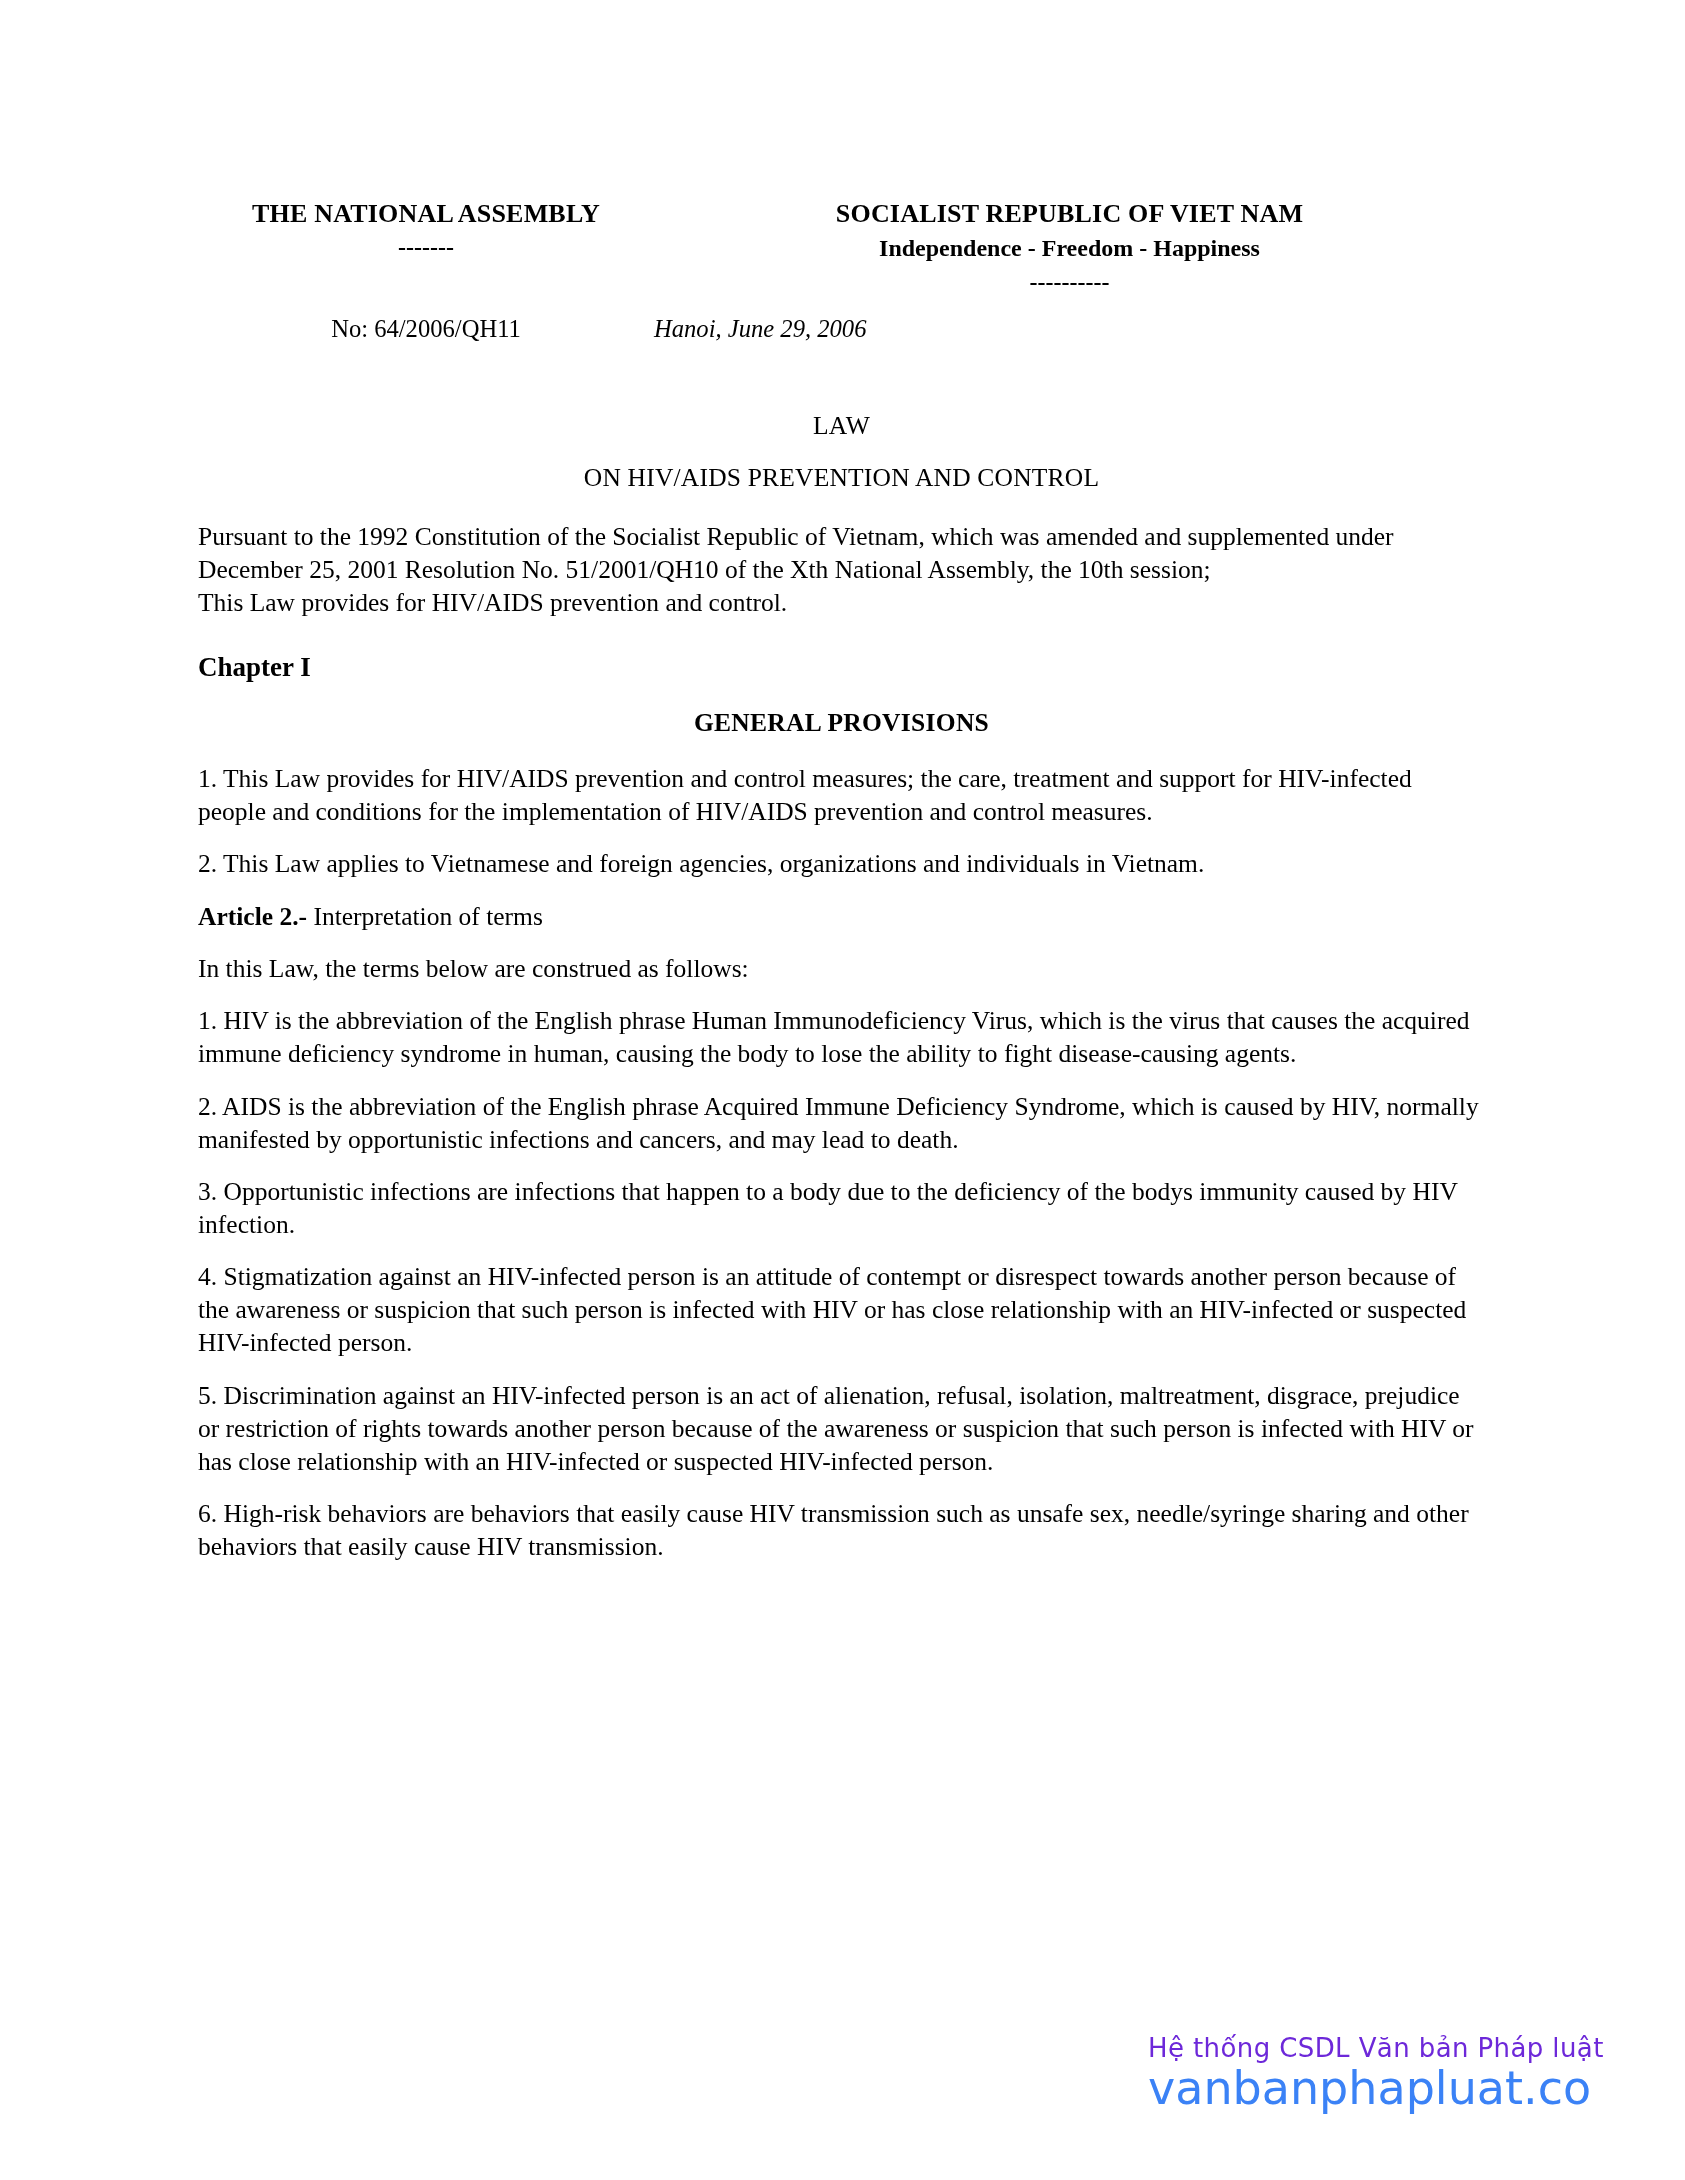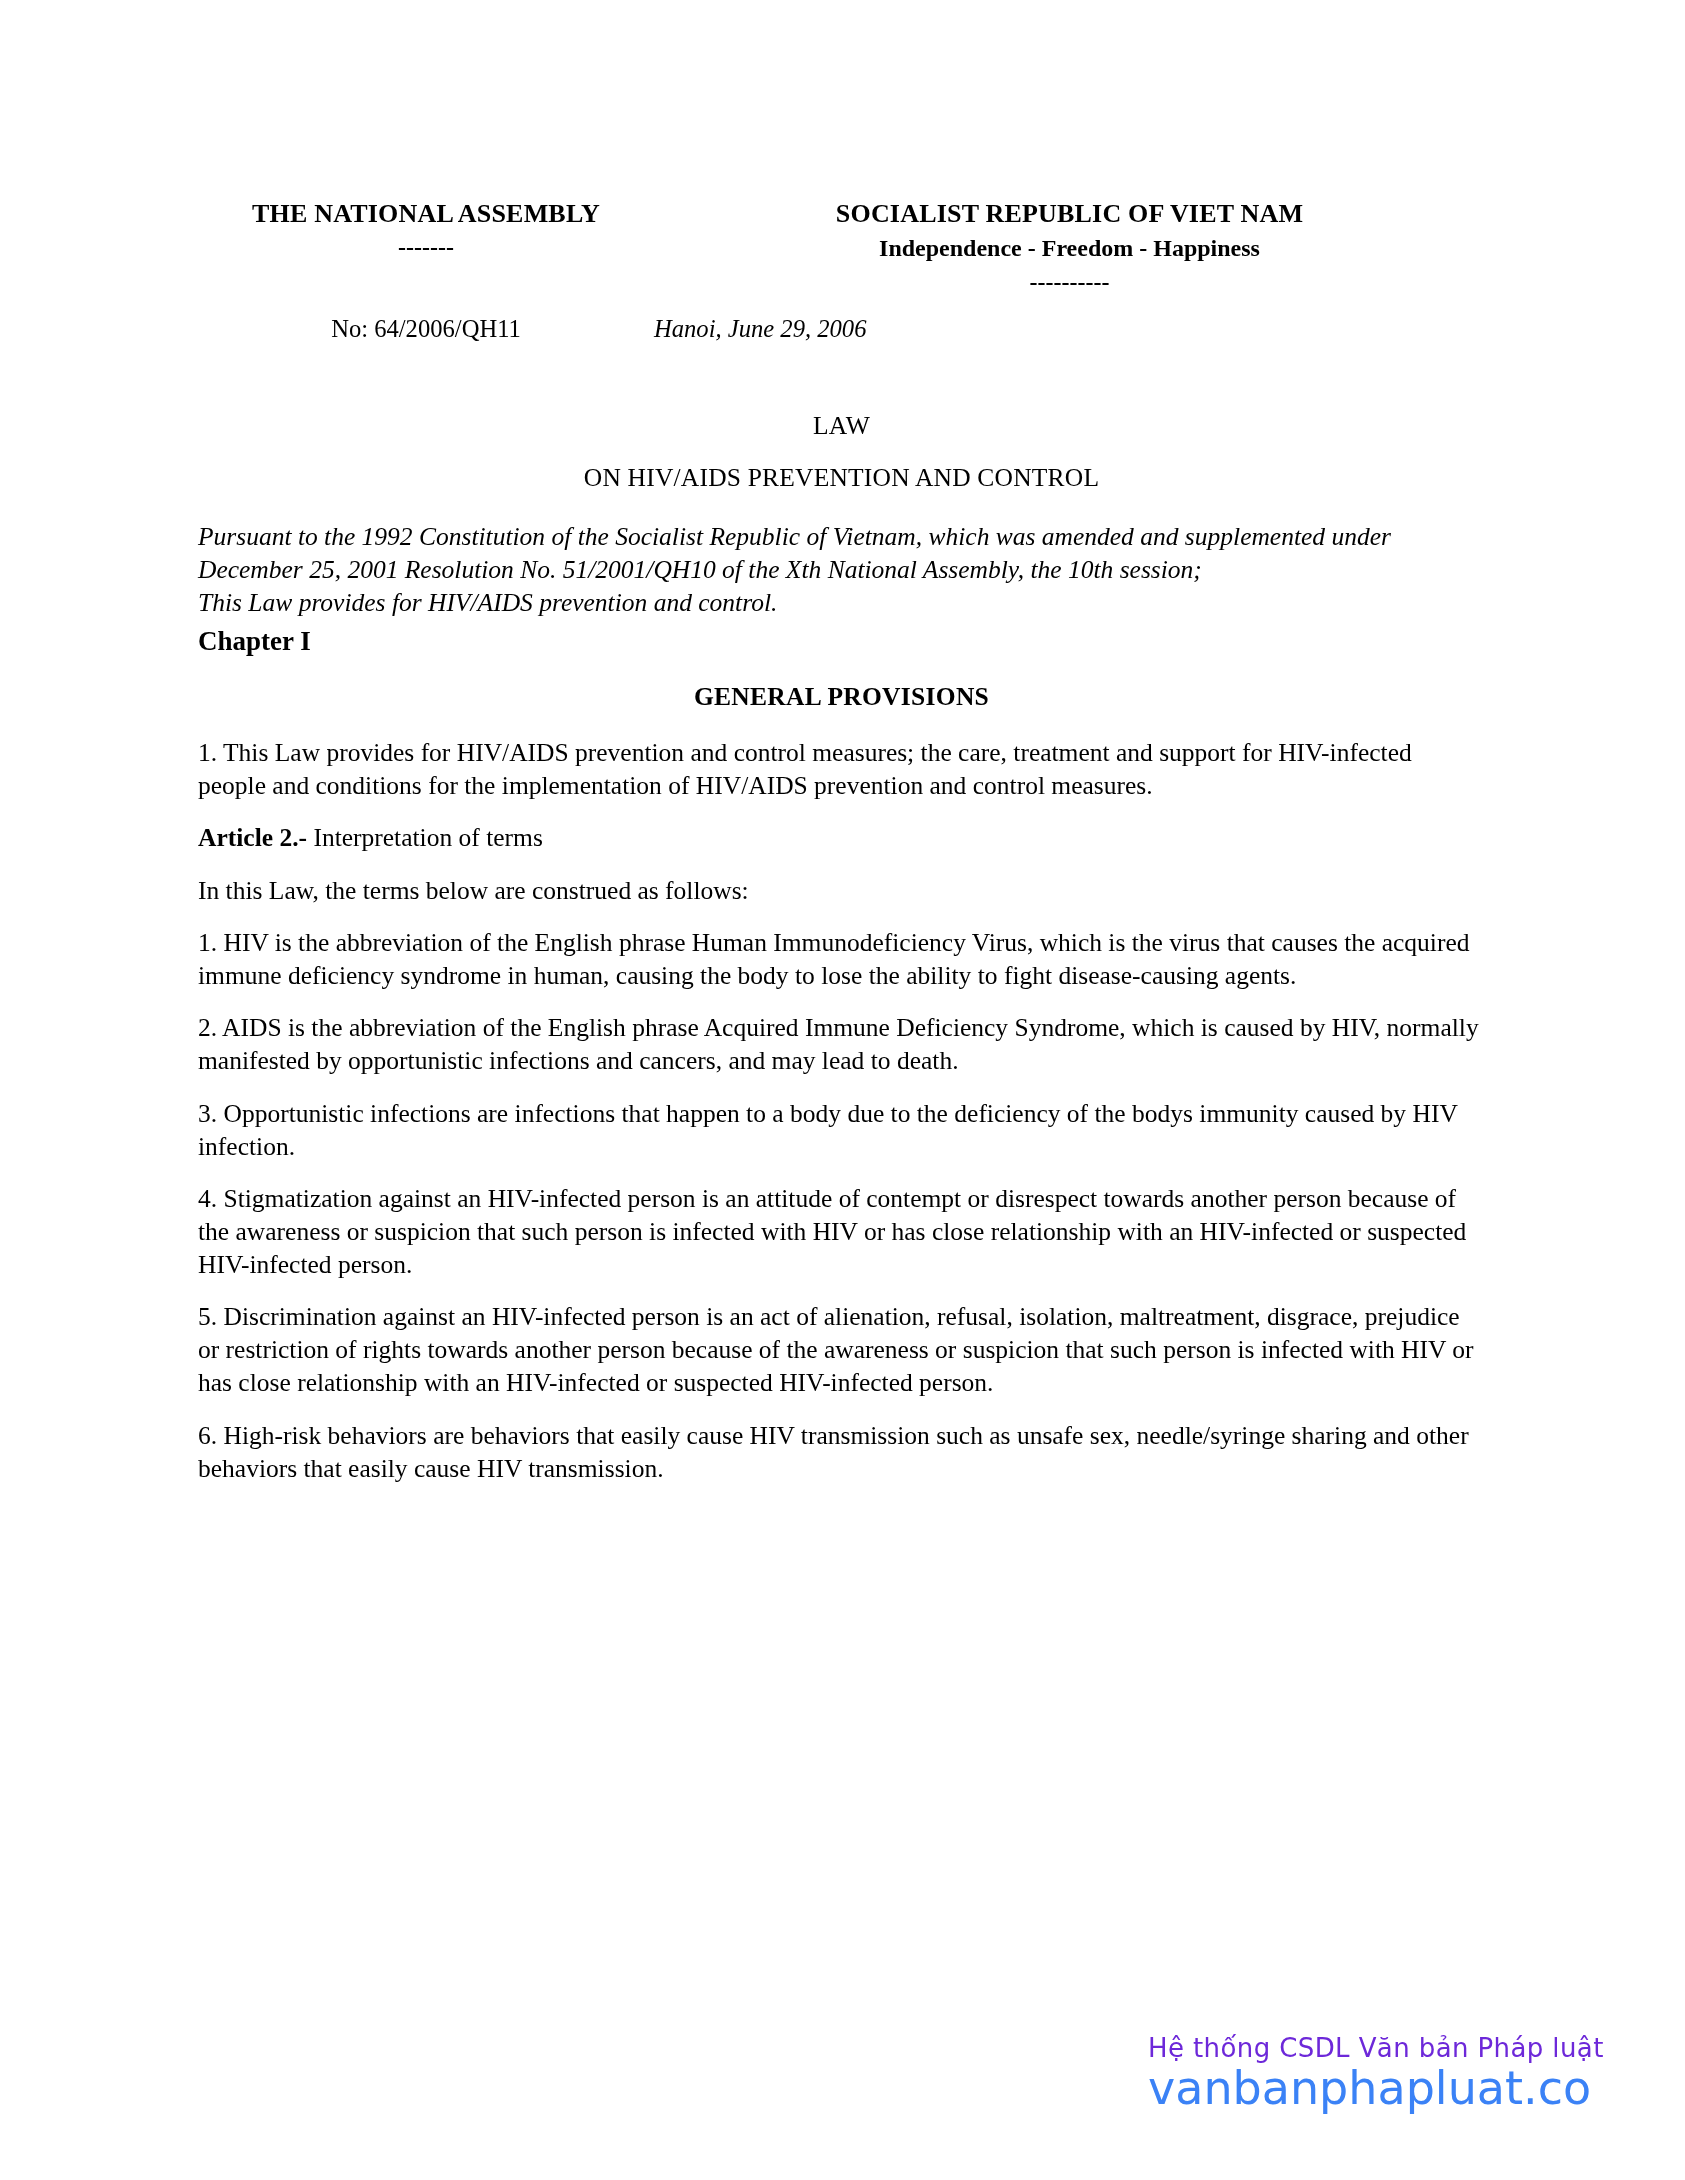--- a/index.html
+++ b/index.html
@@ -124,22 +124,21 @@
     top: 520px;
     width: 1287px;
   }
   .para {
     font-size: 25.5px;
     line-height: 1.295;
     margin: 0 0 19.3px 0;
     text-align: left;
   }
   .preamble {
-    font-style: italic;
-    margin-bottom: 5px;
+    margin-bottom: 31px;
   }
   .preamble .line-break-group { display: block; }
   .chapter-label {
     font-size: 27px;
     font-weight: bold;
     line-height: 1.295;
     margin: 0 0 21px 0;
   }
   .chapter-title {
     font-size: 25.5px;
@@ -210,20 +209,21 @@
 
     <div class="para preamble">
       <span class="line-break-group">Pursuant to the 1992 Constitution of the Socialist Republic of Vietnam, which was amended and supplemented under December 25, 2001 Resolution No. 51/2001/QH10 of the Xth National Assembly, the 10th session;</span>
       <span class="line-break-group">This Law provides for HIV/AIDS prevention and control.</span>
     </div>
 
     <div class="chapter-label">Chapter I</div>
     <div class="chapter-title">GENERAL PROVISIONS</div>
 
     <p class="para">1. This Law provides for HIV/AIDS prevention and control measures; the care, treatment and support for HIV-infected people and conditions for the implementation of HIV/AIDS prevention and control measures.</p>
+    <p class="para">2. This Law applies to Vietnamese and foreign agencies, organizations and individuals in Vietnam.</p>
 
     <div class="article-head">
       <b>Article 2.-</b><span> Interpretation of terms</span>
     </div>
     <p class="para">In this Law, the terms below are construed as follows:</p>
     <p class="para">1. HIV is the abbreviation of the English phrase Human Immunodeficiency Virus, which is the virus that causes the acquired immune deficiency syndrome in human, causing the body to lose the ability to fight disease-causing agents.</p>
     <p class="para">2. AIDS is the abbreviation of the English phrase Acquired Immune Deficiency Syndrome, which is caused by HIV, normally manifested by opportunistic infections and cancers, and may lead to death.</p>
     <p class="para">3. Opportunistic infections are infections that happen to a body due to the deficiency of the bodys immunity caused by HIV infection.</p>
     <p class="para">4. Stigmatization against an HIV-infected person is an attitude of contempt or disrespect towards another person because of the awareness or suspicion that such person is infected with HIV or has close relationship with an HIV-infected or suspected HIV-infected person.</p>
     <p class="para">5. Discrimination against an HIV-infected person is an act of alienation, refusal, isolation, maltreatment, disgrace, prejudice or restriction of rights towards another person because of the awareness or suspicion that such person is infected with HIV or has close relationship with an HIV-infected or suspected HIV-infected person.</p>

